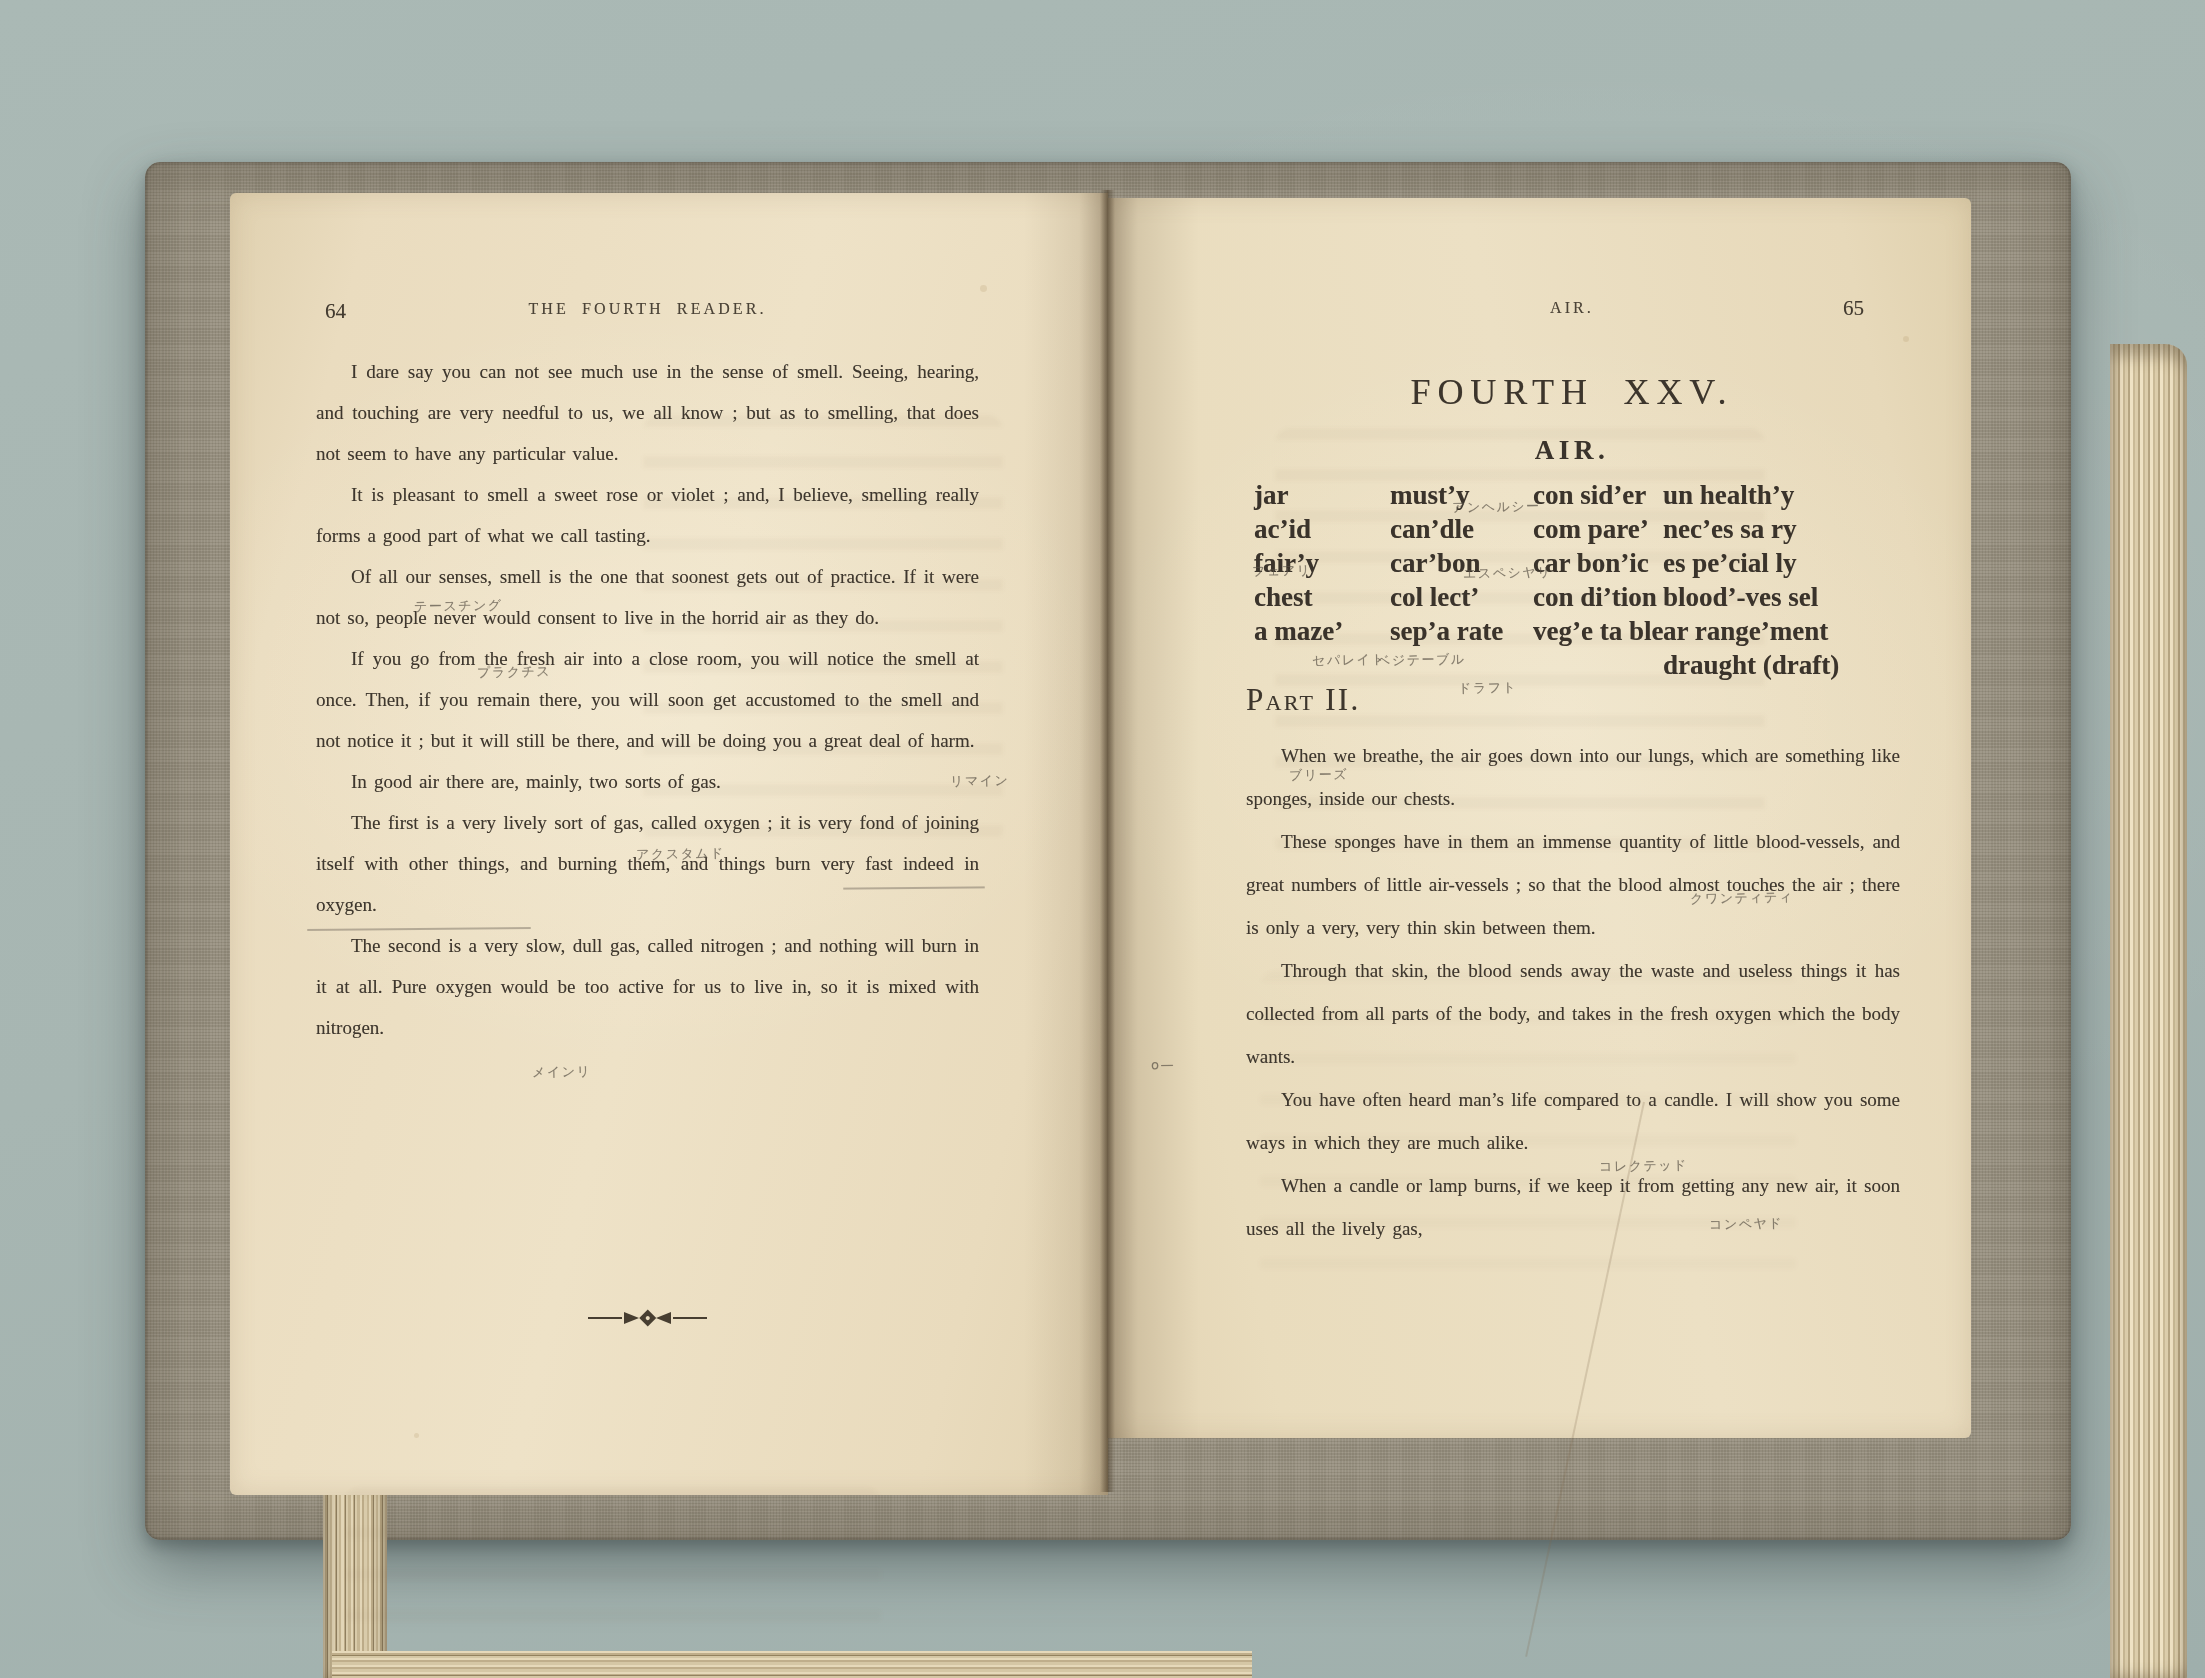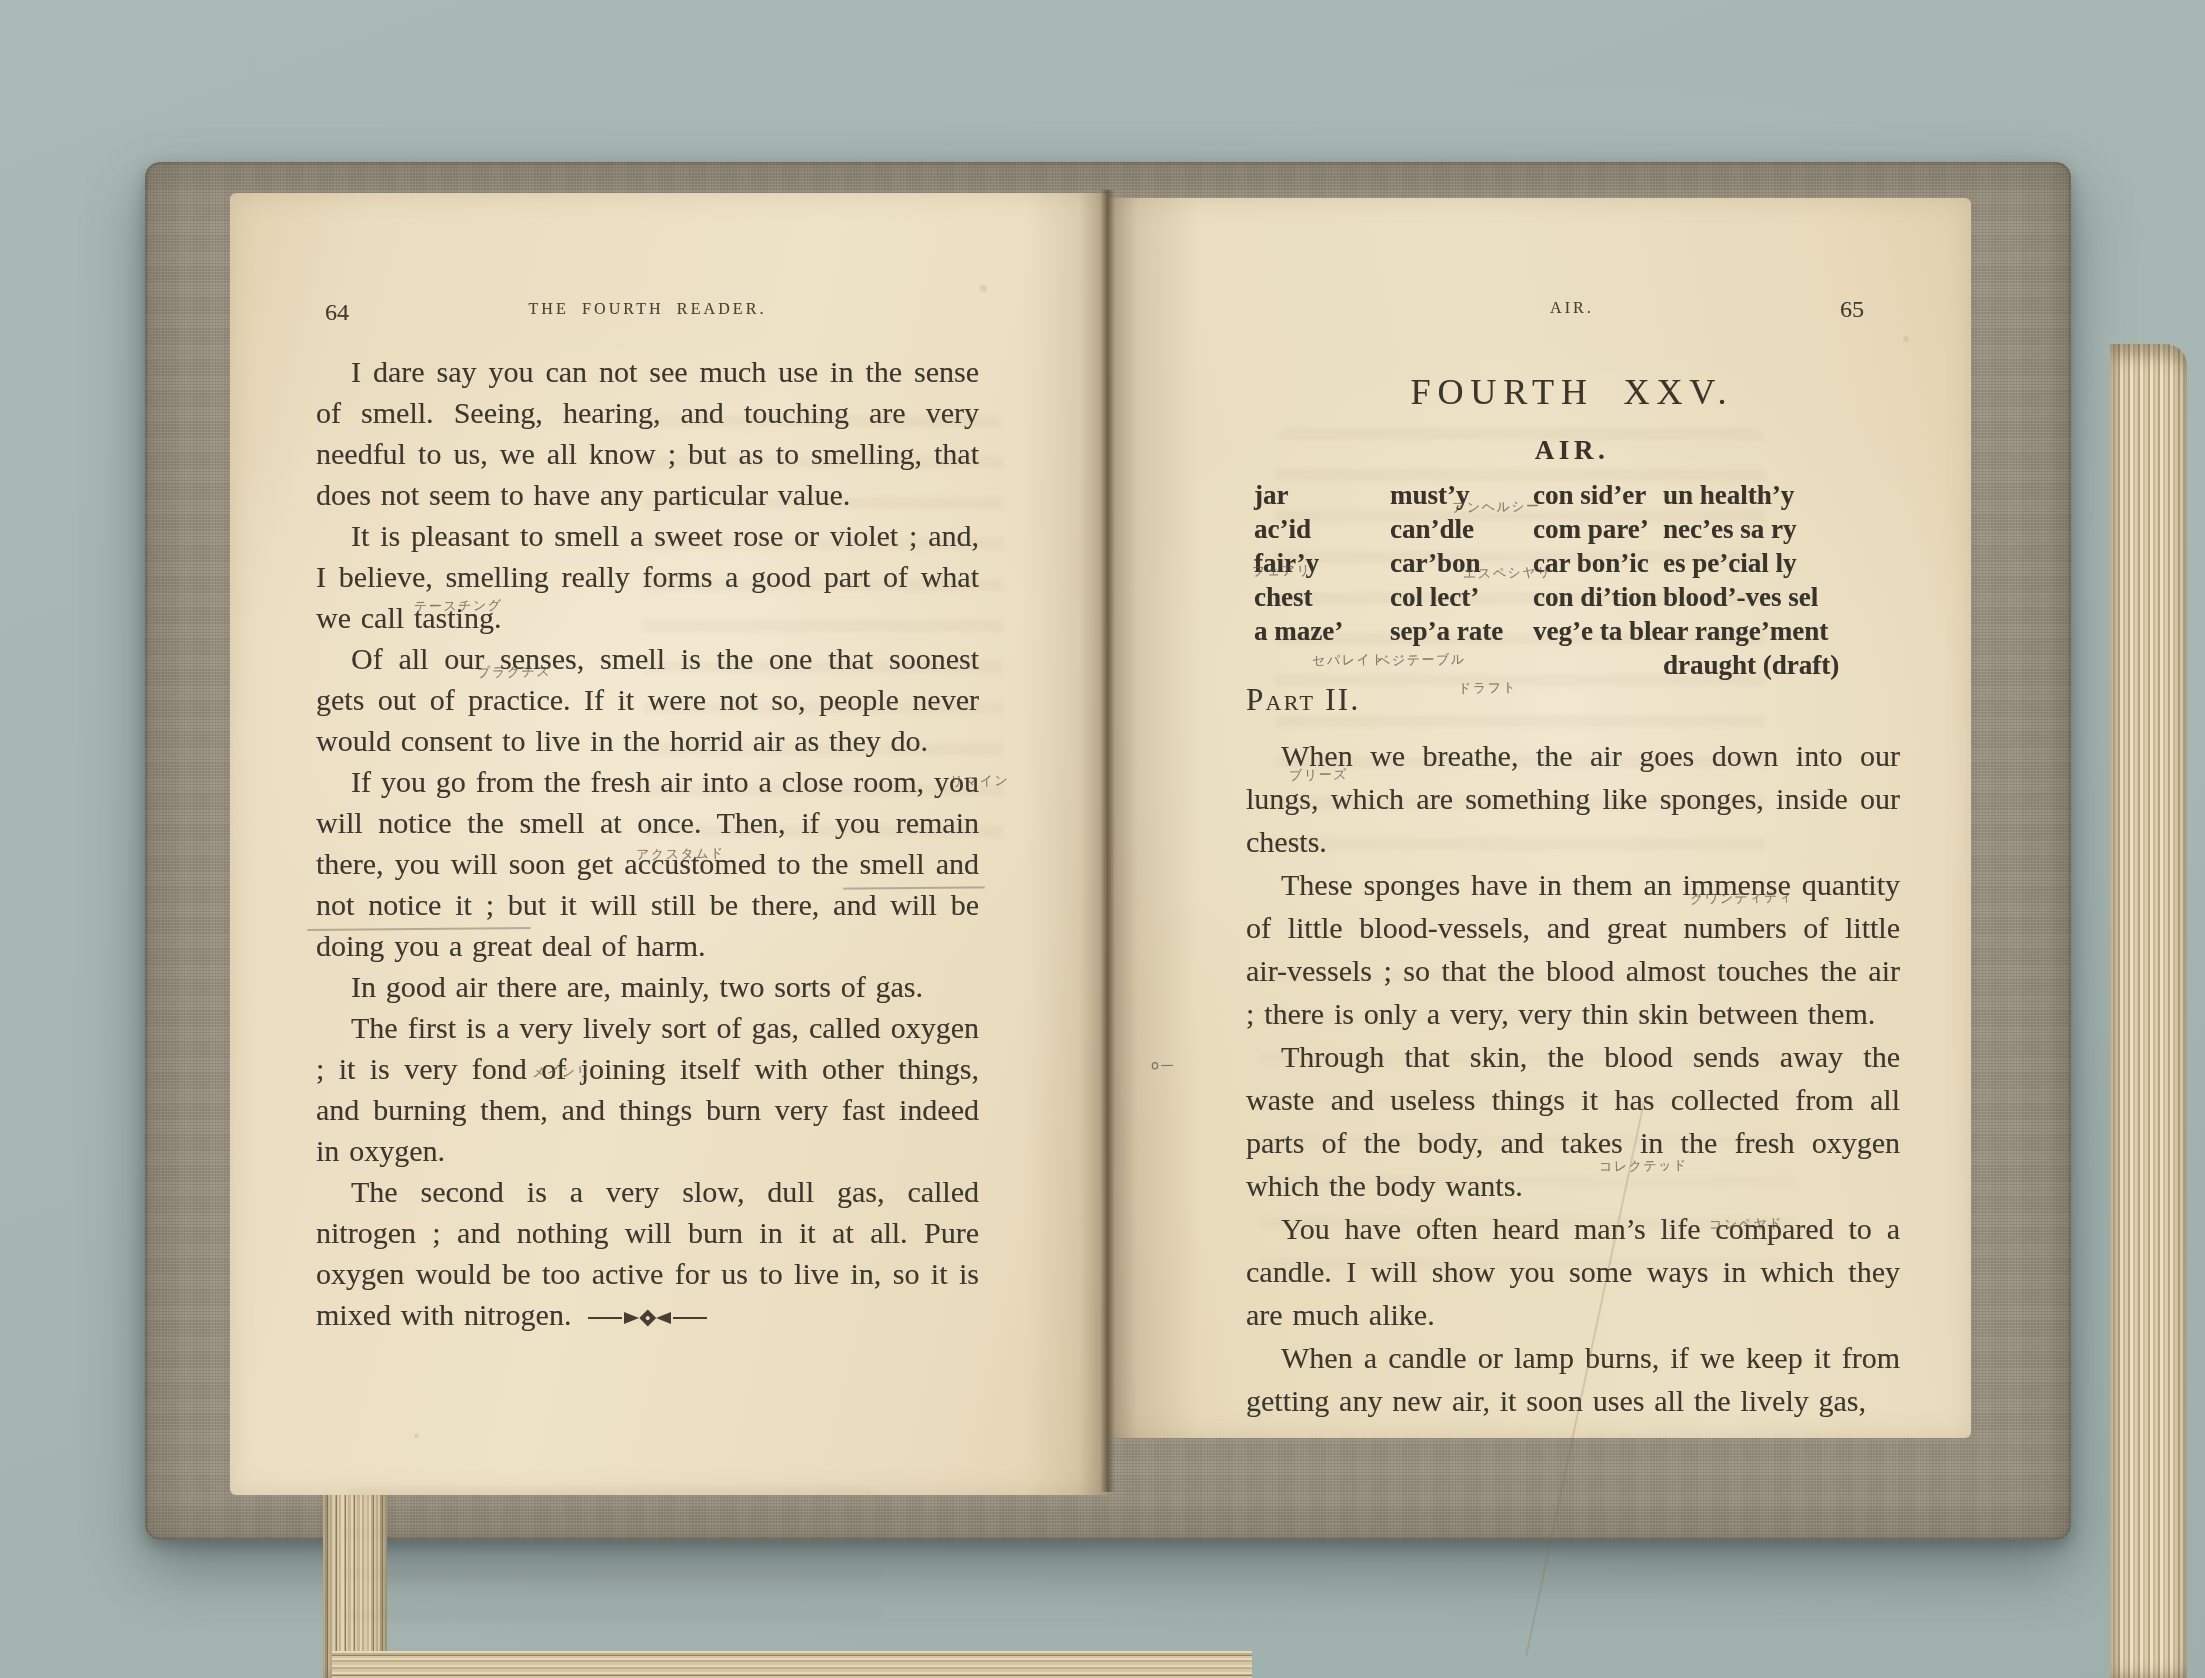--- a/index.html
+++ b/index.html
@@ -90,23 +90,23 @@
   .gutter {
     position:absolute; z-index:3; left:1100px; top:190px; width:15.3px; height:1302px;
     background:linear-gradient(90deg, rgba(0,0,0,0), rgba(66,52,33,.55) 50%, rgba(0,0,0,0));
   }
   
   .ink { text-shadow:0.2px 0.3px 0.5px rgba(64,54,42,.35); }
   .running-head {
     position:absolute; font-size:16px; letter-spacing:3.1px; word-spacing:6.1px;
     color:#4b4337; text-align:center;
   }
-  .pagenum { position:absolute; font-size:24px; color:#433b30;font-family:Liberation Serif, serif; }
+  .pagenum { position:absolute; font-size:21px; color:#433b30;font-family:Liberation Serif, serif; }
   .body-text {
-    position:absolute; font-size:30px; text-align:justify; color:#3e372e;
+    position:absolute; font-size:19px; text-align:justify; color:#3e372e;
     word-spacing:2.3px;
   }
   .body-text p { margin:0; text-indent:35px; }
   .body-left  { top:158px; left:86px; width:663px; line-height:41px; }
   .body-right { top:536px; left:139px; width:654px; line-height:43px; }
   .lesson-heading {
     position:absolute; top:173px; left:139px; width:652px; text-align:center;
     font-size:36px; letter-spacing:6.9px; word-spacing:13.8px; color:#3c352c;
   }
   .lesson-subject {

